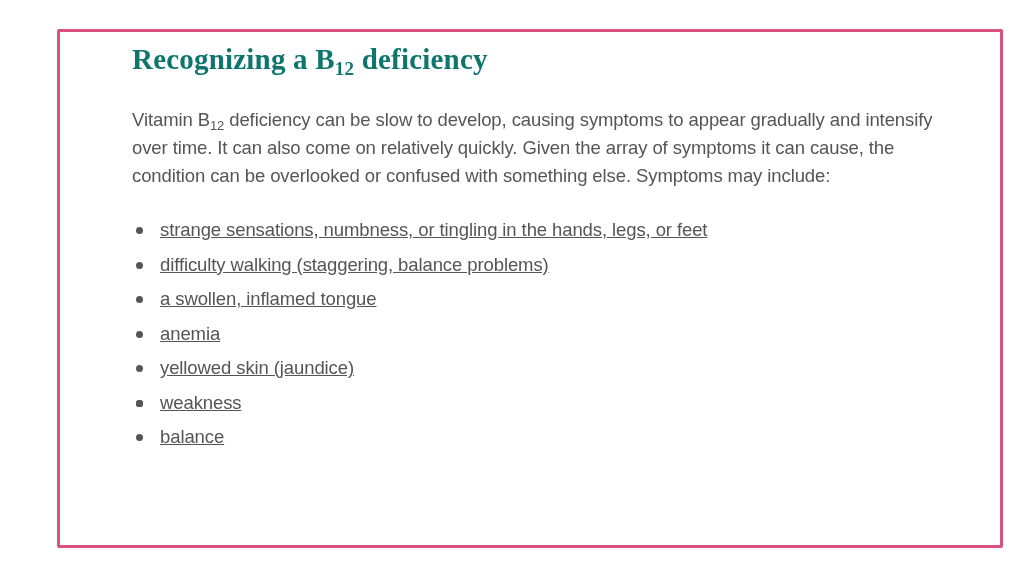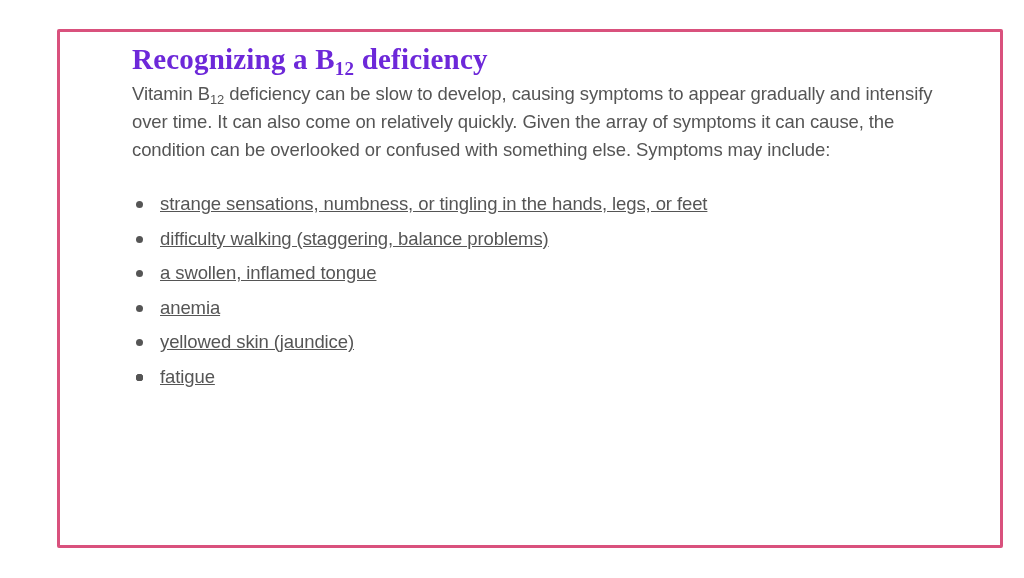--- a/index.html
+++ b/index.html
@@ -26,32 +26,32 @@
       left: 132px;
       top: 40px;
       width: 830px;
       color: #555555;
       font-family: "Liberation Sans", "DejaVu Sans", sans-serif;
     }
     .title {
       font-family: "Liberation Serif", "DejaVu Serif", serif;
       font-weight: bold;
       font-size: 29px;
-      color: #6d28d9;
+      color: #0f766e;
       margin: 0;
       line-height: 38px;
       letter-spacing: 0.2px;
     }
     .title sub {
       font-size: 19px;
       vertical-align: -6px;
       line-height: 0;
     }
     .intro {
-      margin: 2px 0 0 0;
+      margin: 28px 0 0 0;
       font-size: 18.5px;
       line-height: 28px;
       color: #555555;
       letter-spacing: -0.1px;
     }
     .intro sub {
       font-size: 13px;
       vertical-align: -4px;
       line-height: 0;
     }
@@ -90,15 +90,16 @@
   <p class="intro"><span>Vitamin B</span><sub>12</sub><span> deficiency can be slow to develop, causing symptoms to appear gradually and intensify over time. It can also come on relatively quickly. Given the array of symptoms it can cause, the condition can be overlooked or confused with something else. Symptoms may include:</span></p>
 
   <ul class="symptoms">
     <li><span class="bullet"></span><span>strange sensations, numbness, or tingling in the hands, legs, or feet</span></li>
     <li><span class="bullet"></span><span>difficulty walking (staggering, balance problems)</span></li>
     <li><span class="bullet"></span><span>a swollen, inflamed tongue</span></li>
     <li><span class="bullet"></span><span>anemia</span></li>
     <li><span class="bullet"></span><span>yellowed skin (jaundice)</span></li>
     <li><span class="bullet"></span></li>
     <li><span class="bullet"></span></li>
-    <li><span class="bullet"></span><span>fatigue</span></li>
+    <li><span class="bullet"></span><span>weakness</span></li>
+    <li><span class="bullet"></span><span>balance</span></li>
   </ul>
 </div>
 
 </body></html>

